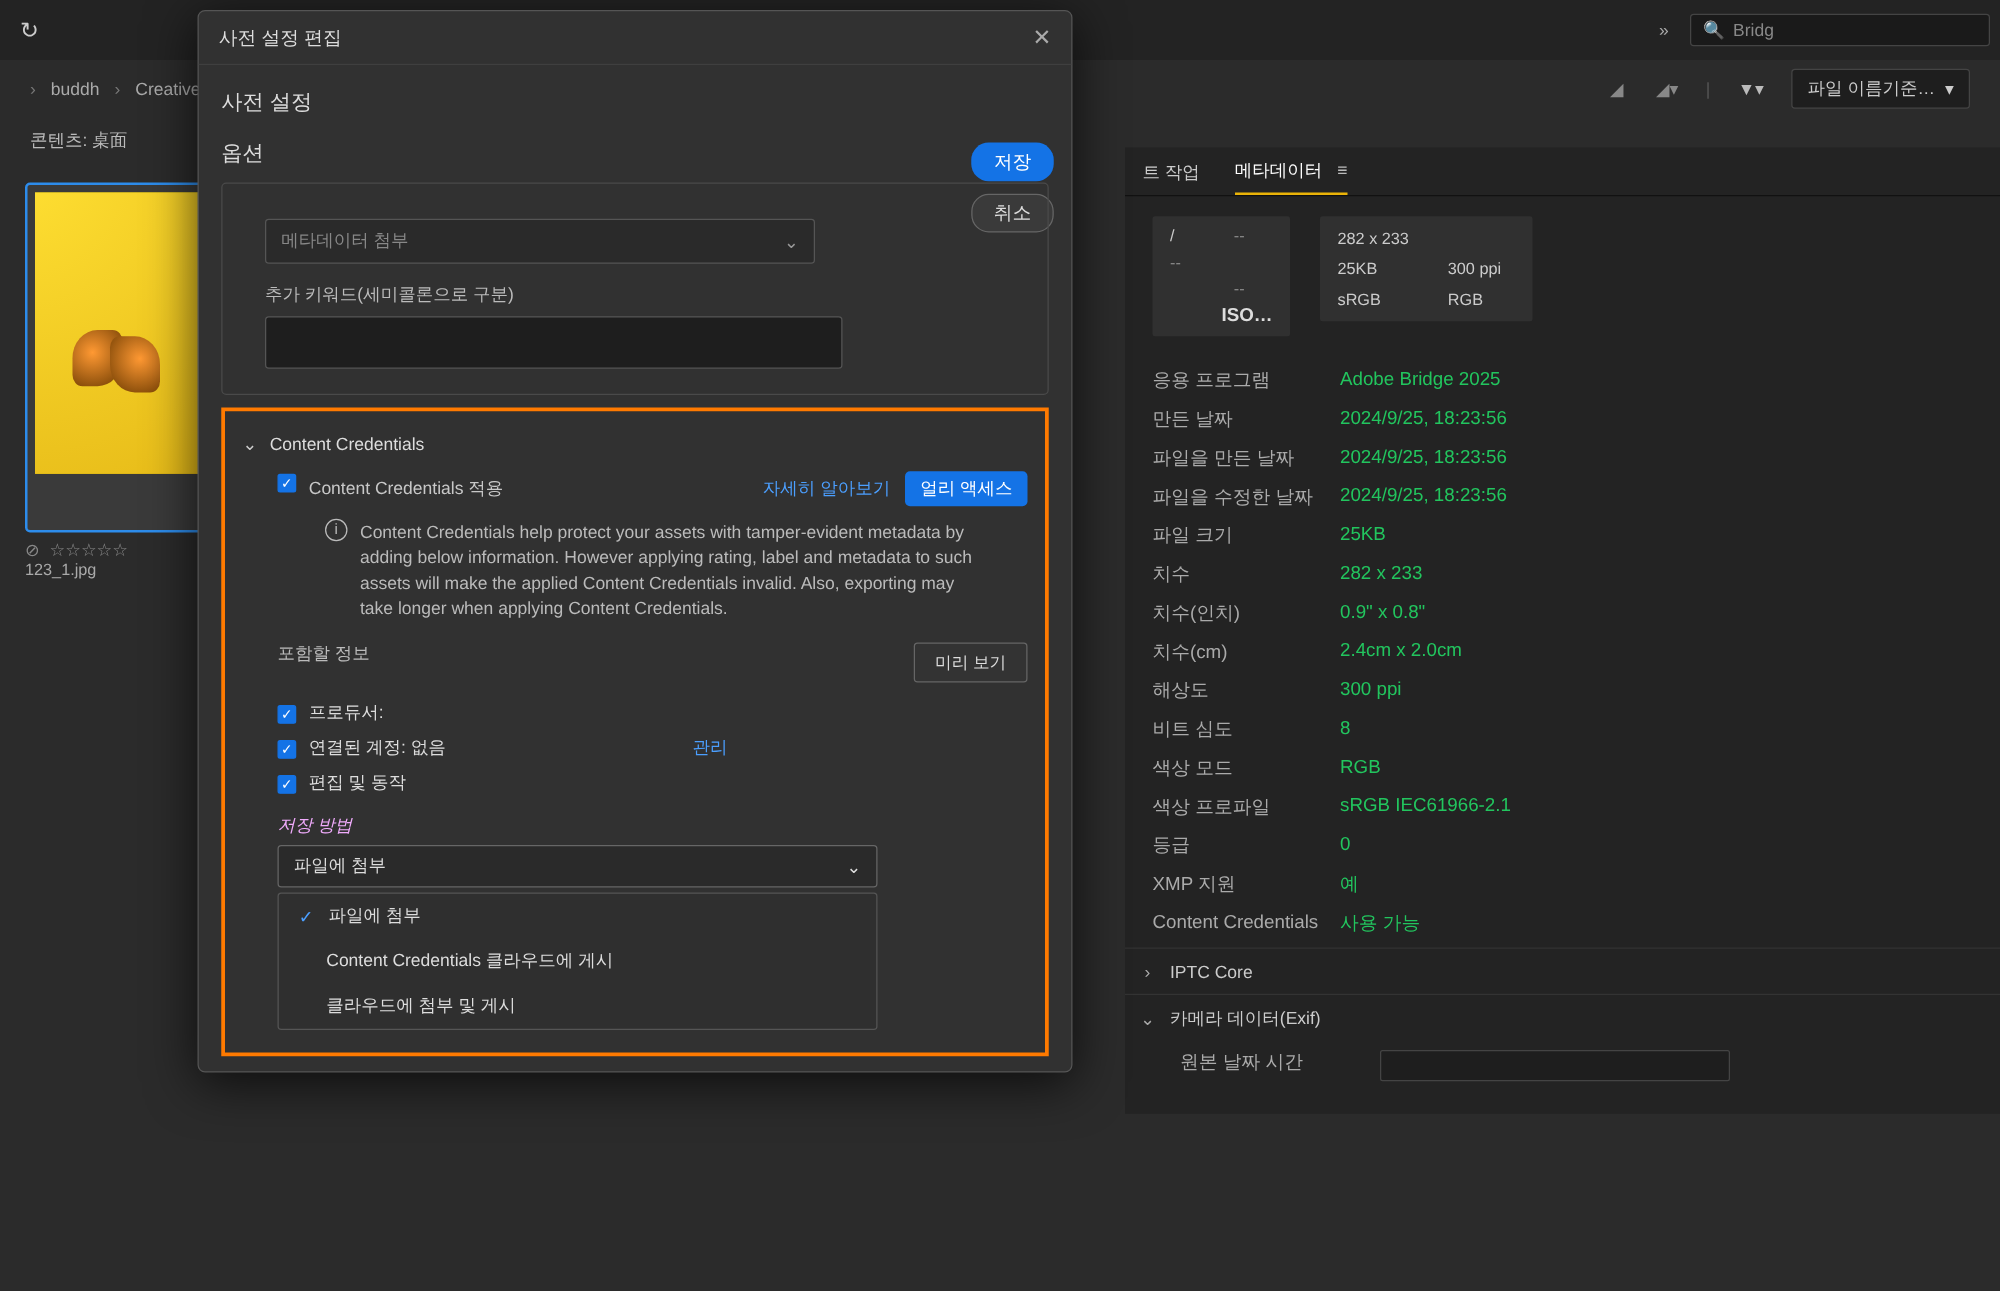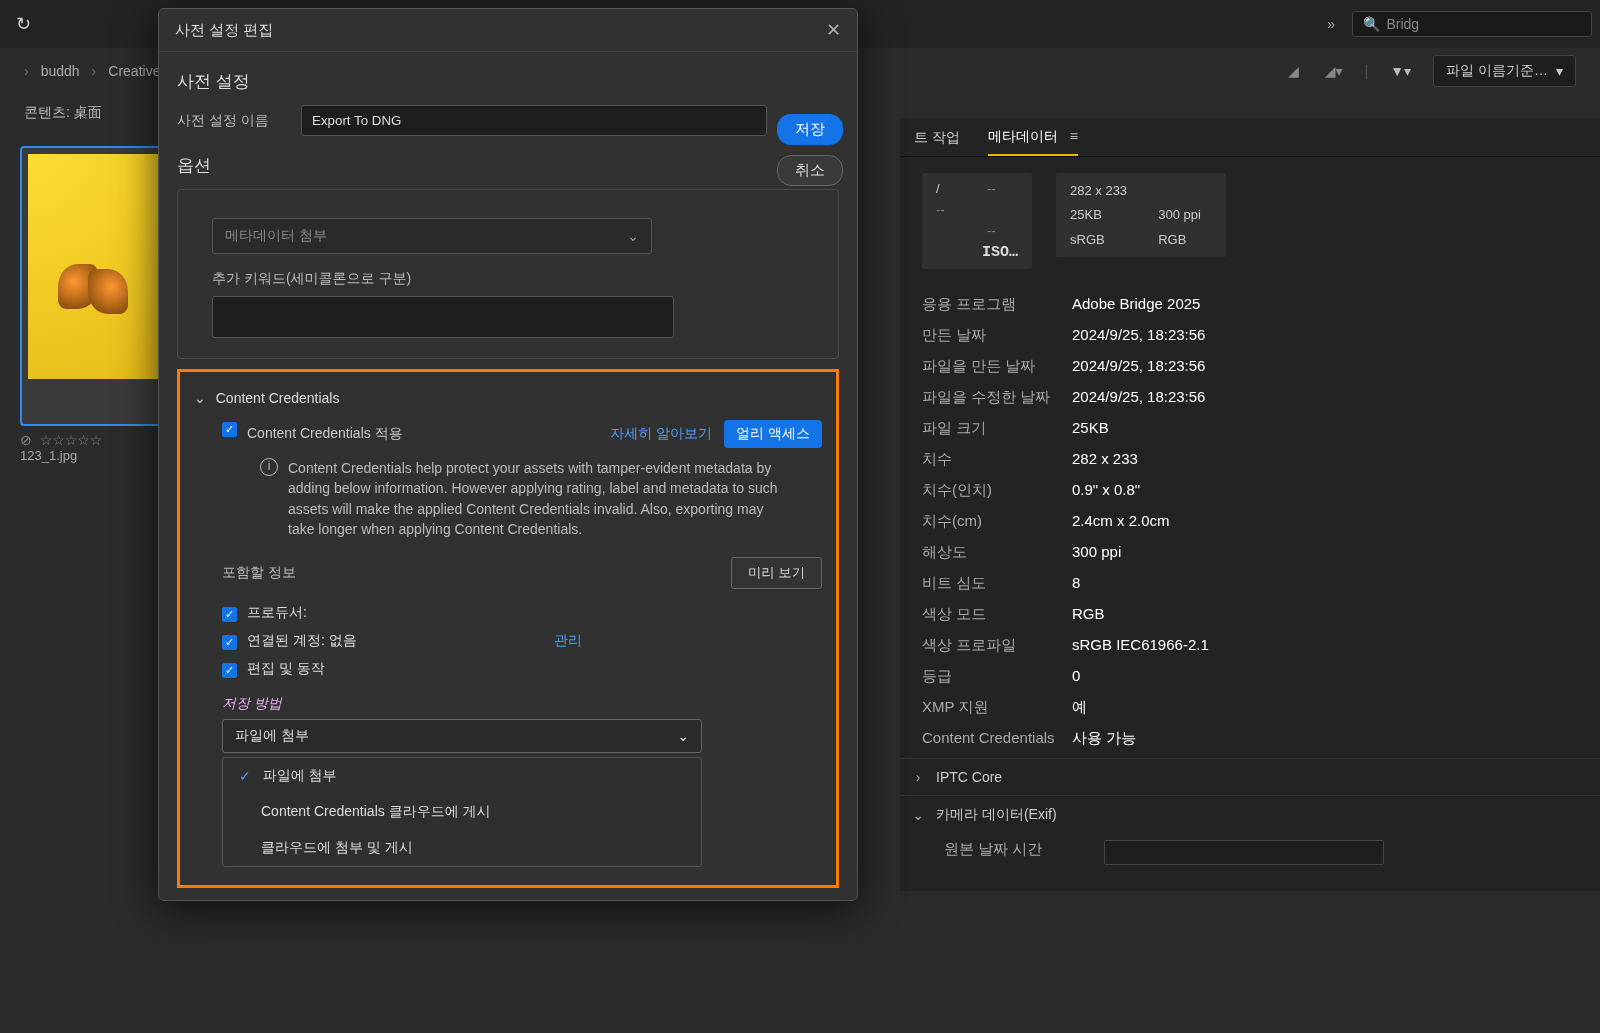--- a/index.html
+++ b/index.html
@@ -166,26 +166,26 @@
   padding: 8px 14px;
   min-height: 84px;
   color: #ccc;
   font-size: 13px;
   display: grid;
   grid-template-columns: auto auto;
   gap: 6px 20px;
   align-items: center;
 }
 .meta-block .dash { color: #888; }
-.iso-label { font-size: 15px; font-weight: 600; color: #ddd; font-family: Liberation Mono, monospace; }
+.iso-label { font-size: 15px; font-weight: 600; color: #ddd; }
 
 .kv-list { padding: 4px 22px; }
 .kv-row { display: flex; padding: 6px 0; font-size: 15px; }
 .kv-row .k { width: 150px; color: #aaa; }
-.kv-row .v { color: #ffffff; }
+.kv-row .v { color: #22c55e; }
 
 .section-collapse {
   display: flex;
   align-items: center;
   gap: 10px;
   padding: 10px 10px;
   border-top: 1px solid #333;
   color: #ccc;
   cursor: pointer;
 }
@@ -322,21 +322,21 @@
   line-height: 1.45;
   padding: 10px 30px 0 66px;
   display:flex;
   gap:10px;
 }
 .info-icon {
   width:18px; height:18px; border:1.5px solid #bbb; border-radius:50%;
   display:flex; align-items:center; justify-content:center; font-size:12px;
   flex-shrink:0;
 }
-.include-head { display:flex; align-items:center; padding: 18px 0 10px 28px; }
+.include-head { display:flex; align-items:flex-start; padding: 18px 0 10px 28px; }
 .include-head .h { color:#bbb; }
 .preview-btn {
   margin-left:auto;
   background:#333; border:1px solid #666; border-radius:3px;
   padding:6px 16px; color:#ddd; cursor:pointer;
 }
 .check-line { display:flex; align-items:center; gap:10px; padding:5px 0 5px 28px; color:#ddd; }
 .check-line .lk { margin-left:auto; margin-right: 240px; }
 .save-label { padding: 12px 0 6px 28px; color:#f0abfc;font-style:italic; }
 .method-select {
@@ -512,24 +512,20 @@
   </div>
 </div>
 
 <div class="dialog">
   <div class="dialog-title">
     <span class="t">사전 설정 편집</span>
     <span class="close">✕</span>
   </div>
   <div class="dialog-body">
     <div class="section-h">사전 설정</div>
-    <div class="row-flex" style="width:590px;">
-      <span class="label-col">사전 설정 이름</span>
-      <input class="text-input" value="Export To DNG" style="">
-    </div>
     <div class="btn-col">
       <button class="btn-primary">저장</button>
       <button class="btn-secondary">취소</button>
     </div>
 
     <div class="section-h" style="margin-top:18px;">옵션</div>
     <div class="options-box">
       <div class="select-fake">
         <span>메타데이터 첨부</span>
         <span class="caret">⌄</span>

